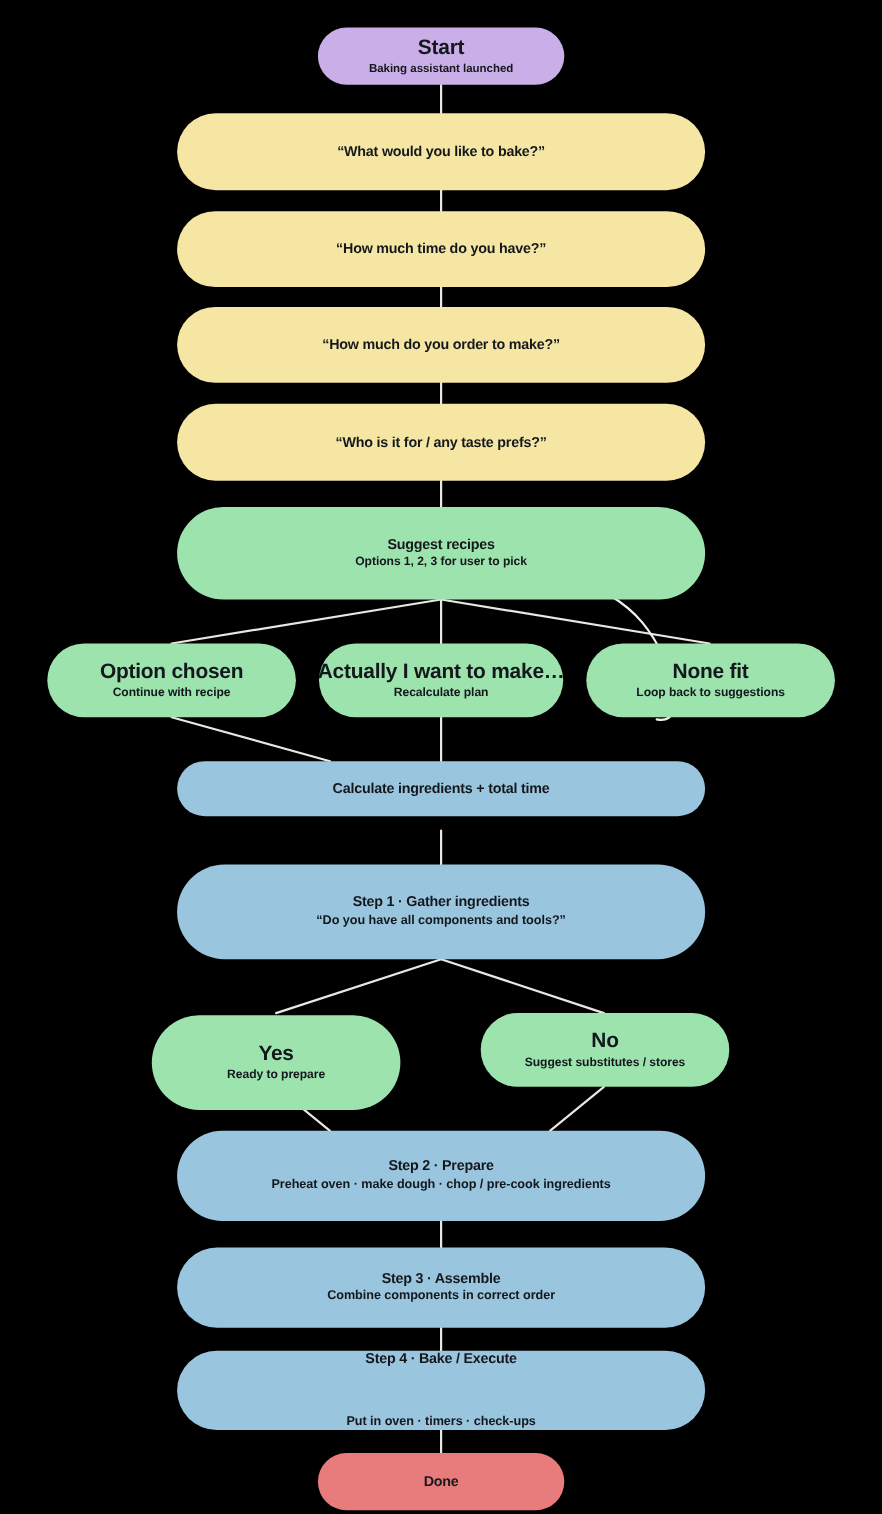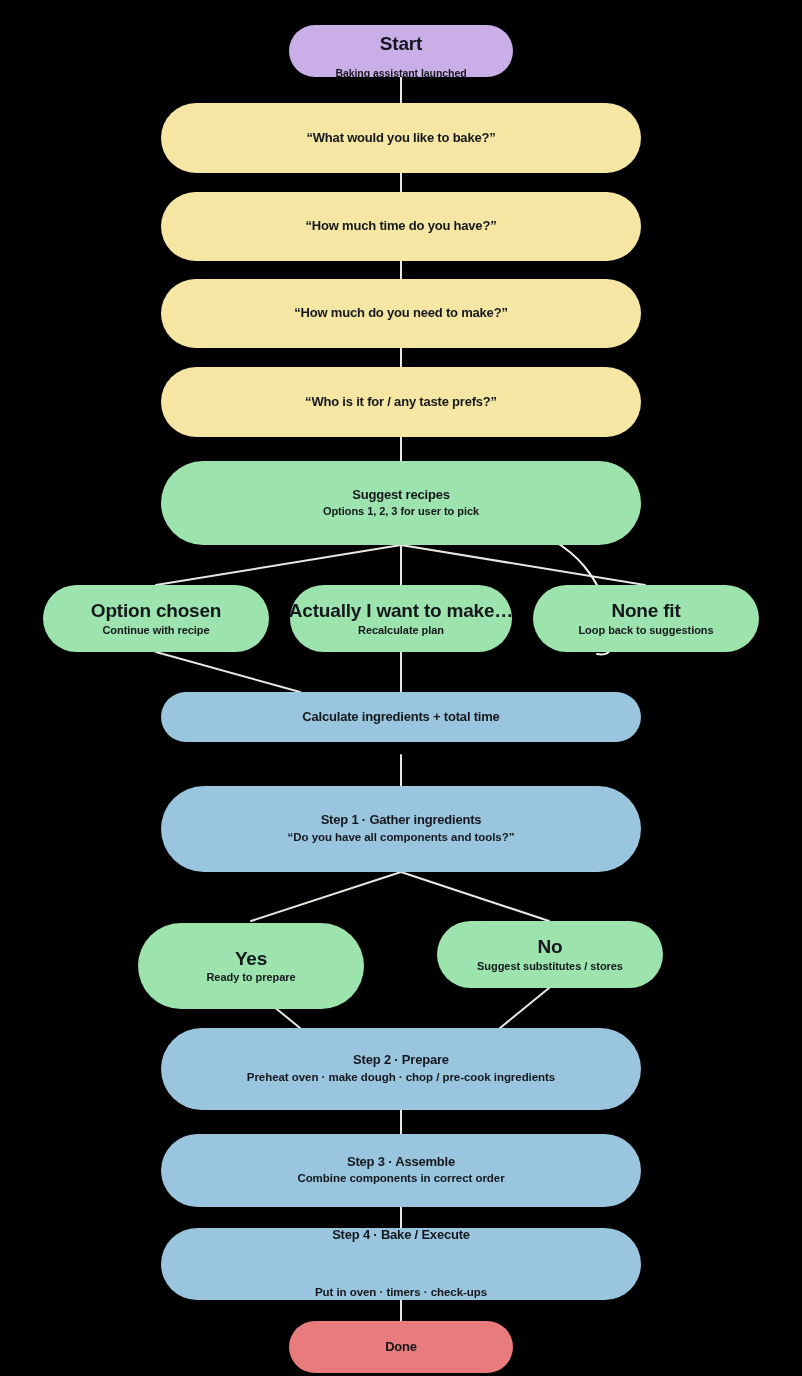--- a/index.html
+++ b/index.html
@@ -55,21 +55,21 @@
     line-height: 1.2;
     white-space: nowrap;
   }
   
   .n-start   { font-size: 0; }
   .t-lg  { font-size: 13px; }
   .t-md  { font-size: 19px; }
   .s-xs  { font-size: 10.5px; margin-top: 2px; }
   .s-sm  { font-size: 11px;  margin-top: 2px; }
   .s-md  { font-size: 11.5px; margin-top: 3px; }
-  .only-title .title { margin: 11px; }
+  .only-title .title { margin: 0; }
 </style>
 </head>
 <body>
 
 <div id="canvas">
 
   <svg id="edges" viewBox="0 0 802 1376">
     <g fill="none" stroke="#e8e8e0" stroke-width="2" stroke-linecap="round">
 
       <path d="M401,77 L401,103"></path>
@@ -114,21 +114,21 @@
 
   <div class="node only-title" style="left:161px; top:103px; width:480px; height:70px; background:#f5e6a3;">
     <div class="title t-lg">“What would you like to bake?”</div>
   </div>
 
   <div class="node only-title" style="left:161px; top:192px; width:480px; height:69px; background:#f5e6a3;">
     <div class="title t-lg">“How much time do you have?”</div>
   </div>
 
   <div class="node only-title" style="left:161px; top:279px; width:480px; height:69px; background:#f5e6a3;">
-    <div class="title t-lg">“How much do you need to make?”</div>
+    <div class="title t-lg">“How much do you order to make?”</div>
   </div>
 
   <div class="node only-title" style="left:161px; top:367px; width:480px; height:70px; background:#f5e6a3;">
     <div class="title t-lg">“Who is it for / any taste prefs?”</div>
   </div>
 
   <div class="node" style="left:161px; top:461px; width:480px; height:84px; background:#9ce3ae;">
     <div class="title t-lg">Suggest recipes</div>
     <div class="sub s-sm">Options 1, 2, 3 for user to pick</div>
   </div>

